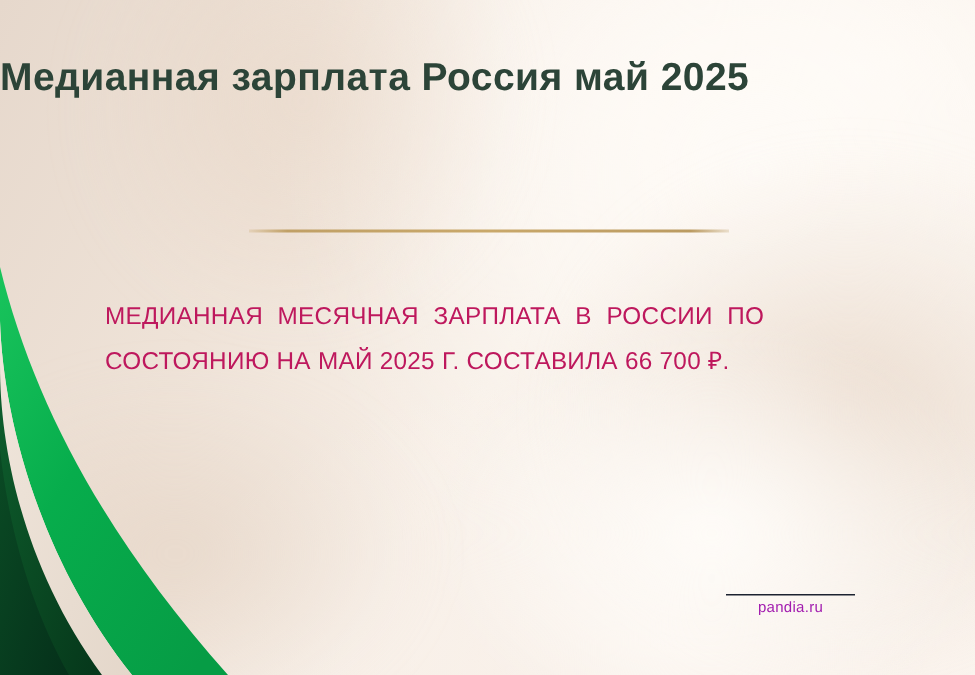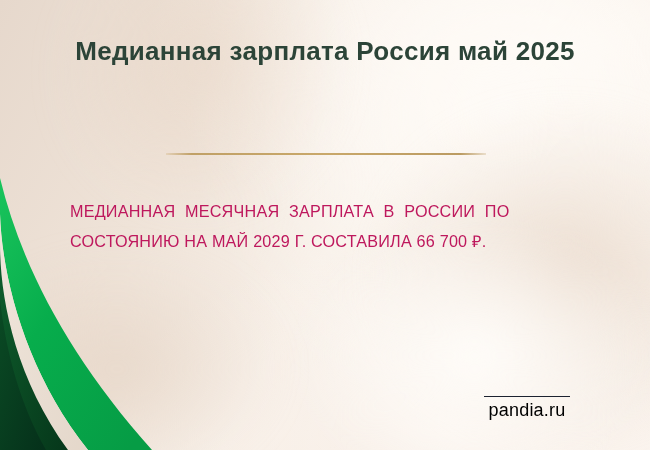--- a/index.html
+++ b/index.html
@@ -90,21 +90,20 @@
     width: 650px;
     height: 450px;
   }
 
   
   .title {
     position: absolute;
     left: 0;
     right: 0;
     top: 36px;
-    text-align: center;
     font-size: 26px;
     font-weight: 600;
     letter-spacing: 0.3px;
     color: #2c4438;
     font-family: "Liberation Sans", sans-serif;
   }
 
   .divider {
     position: absolute;
     left: 166px;
@@ -142,22 +141,22 @@
     width: 118px;
     text-align: center;
   }
   .footer-rule {
     width: 86px;
     height: 1.4px;
     background: #1c2230;
     margin: 0 auto 3px auto;
   }
   .footer-label {
-    font-size: 18px;
-    color: #000000;
+    font-size: 10px;
+    color: #a21caf;
     letter-spacing: 0.2px;
     font-family: "Liberation Sans", sans-serif;
   }
 </style>
 </head>
 <body>
 
 <div class="slide">
 
   <div class="bg-base"></div>
@@ -197,21 +196,21 @@
 
     <path fill="url(#gradDeep)" d="M 0,300 C 6,352 20,404 46,450 L 0,450 Z"></path>
   </svg>
 
   <div class="title">Медианная зарплата Россия май 2025</div>
 
   <div class="divider"></div>
 
   <div class="body-text">
     <span class="body-line justify">МЕДИАННАЯ МЕСЯЧНАЯ ЗАРПЛАТА В РОССИИ ПО</span>
-    <span class="body-line">СОСТОЯНИЮ НА МАЙ 2029 Г. СОСТАВИЛА 66 700 ₽.</span>
+    <span class="body-line">СОСТОЯНИЮ НА МАЙ 2025 Г. СОСТАВИЛА 66 700 ₽.</span>
   </div>
 
   <div class="footer">
     <div class="footer-rule"></div>
     <div class="footer-label">pandia.ru</div>
   </div>
 
 </div>
 
 </body></html>

